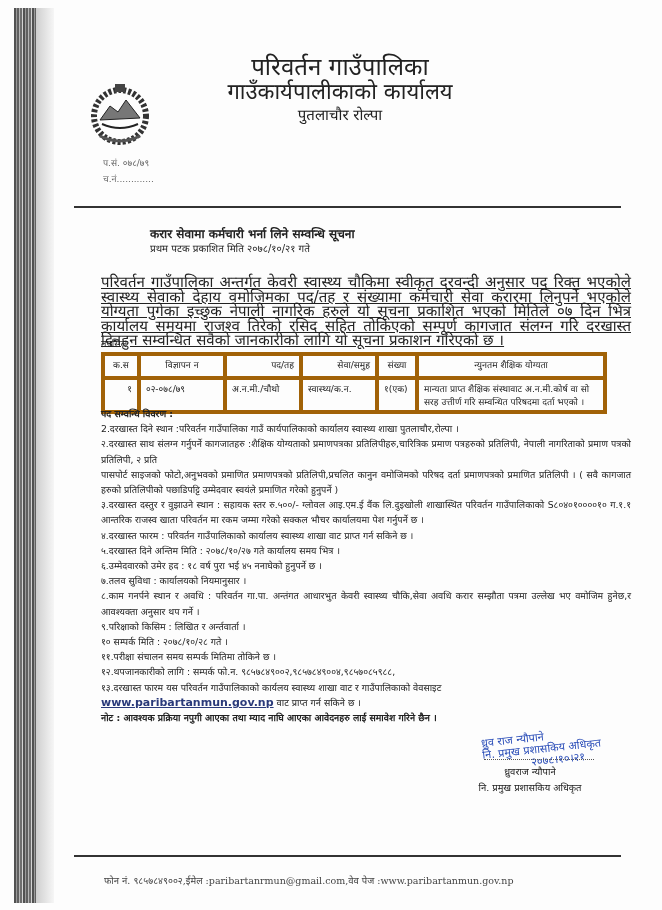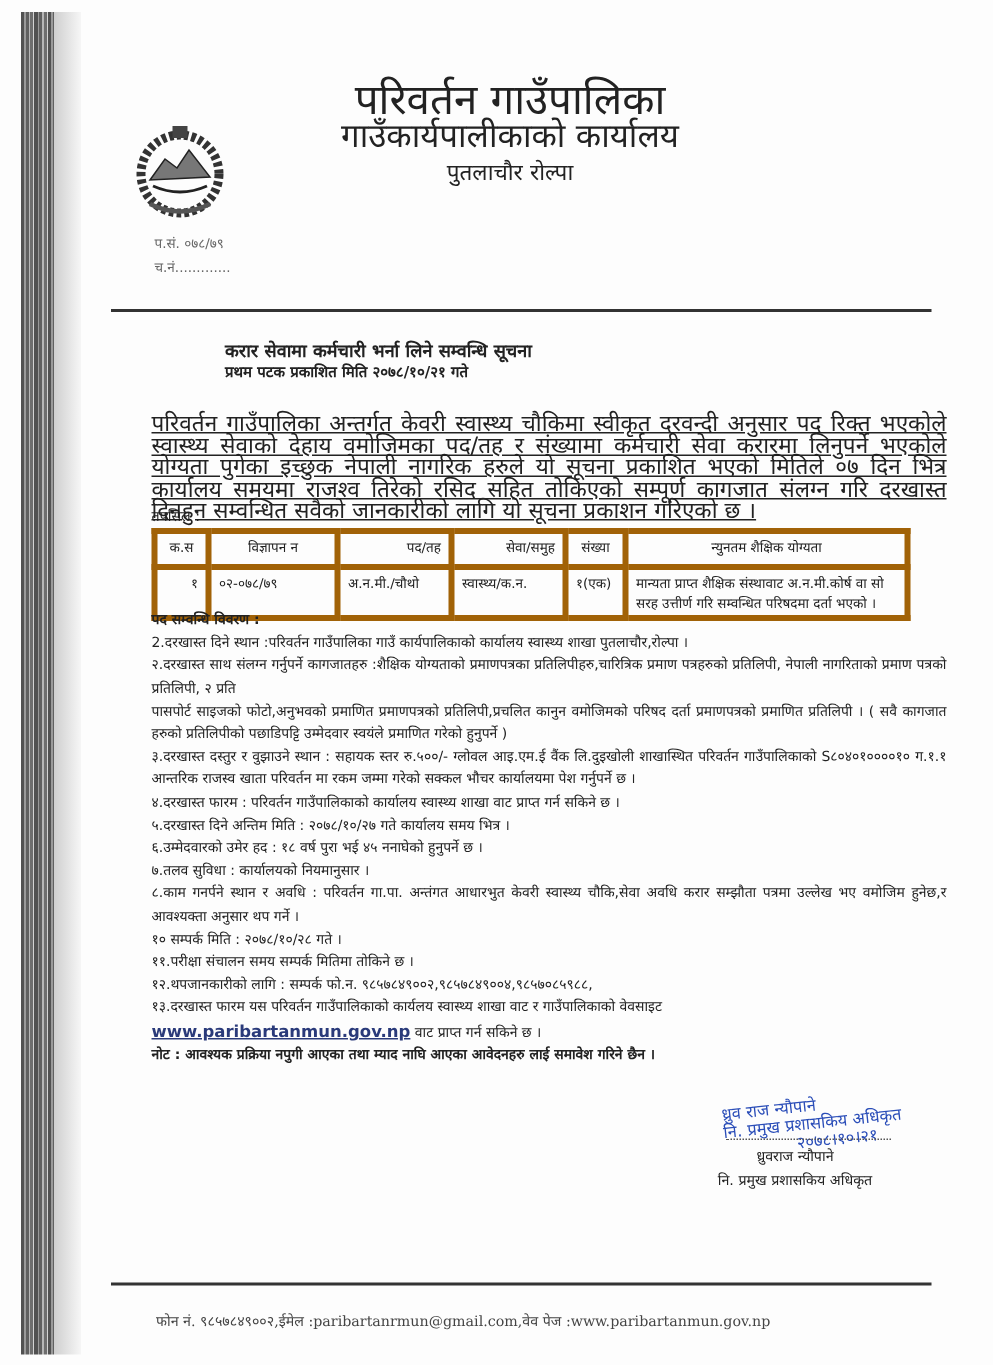--- a/index.html
+++ b/index.html
@@ -5,29 +5,29 @@
   html, body { margin:0; padding:0; }
   body { width:662px; height:910px; background:#fdfdfd; position:relative; overflow:hidden;
          font-family:"DejaVu Sans", sans-serif; color:#222; }
   .scan-edge { position:absolute; left:14px; top:8px; width:22px; height:895px;
     background: repeating-linear-gradient(90deg,#333 0 2px,#888 2px 3px,#444 3px 5px,#aaa 5px 6px,#555 6px 8px,#ccc 8px 9px);
     opacity:.85; }
   .scan-edge2 { position:absolute; left:36px; top:8px; width:18px; height:895px;
     background: linear-gradient(90deg,#bbb,#f3f3f3); opacity:.7; }
   .emblem { position:absolute; left:86px; top:80px; width:68px; height:68px; }
   .header { position:absolute; left:200px; top:55px; width:280px; text-align:center; }
-  .header .l1 { font-size:28px; line-height:24px; }
+  .header .l1 { font-size:24px; line-height:24px; }
   .header .l2 { font-size:22px; line-height:26px; }
   .header .l3 { font-size:15px; line-height:20px; }
   .header .l4 { font-size:15px; line-height:20px; }
   .ref { position:absolute; left:103px; top:155px; font-size:9px; color:#666; line-height:16px; }
   .rule-top { position:absolute; left:74px; top:206px; width:547px; height:2px; background:#333; }
   .title { position:absolute; left:150px; top:227px; width:385px; text-align:left; }
   .title .t1 { font-size:12px; font-weight:bold; line-height:15px; }
-  .title .t2 { font-size:10px; font-weight:bold; line-height:14px; }
+  .title .t2 { font-size:10px; font-weight:normal; line-height:14px; }
   .body { position:absolute; left:101px; top:275px; width:530px; font-size:15px; line-height:14.5px; text-align:justify;text-decoration:underline; }
   .tapsil { position:absolute; left:101px; top:337px; font-size:9.5px; }
   table.posts { position:absolute; left:101px; top:352px; width:506px; border-collapse:collapse; font-size:9px; }
   table.posts td, table.posts th { border:4px solid #a16207; padding:2px 5px; font-weight:normal; vertical-align:top; }
   table.posts th { height:16px; }
   table.posts td { height:26px; }
   .details { position:absolute; left:101px; top:406px; width:530px; font-size:9.3px; line-height:15.2px; text-align:justify; }
   .details .hd { font-weight:bold; }
   .details .lnk { color:#2a3a7a; text-decoration:underline; font-size:11px; font-weight:bold; }
   .details .note { font-weight:bold; }
@@ -97,20 +97,21 @@
   <div class="hd">पद सम्वन्धि विवरण :</div>
   <div>2.दरखास्त दिने स्थान :परिवर्तन गाउँपालिका गाउँ कार्यपालिकाको कार्यालय स्वास्थ्य शाखा पुतलाचौर,रोल्पा ।</div>
   <div>२.दरखास्त साथ संलग्न गर्नुपर्ने कागजातहरु :शैक्षिक योग्यताको प्रमाणपत्रका प्रतिलिपीहरु,चारित्रिक प्रमाण पत्रहरुको प्रतिलिपी, नेपाली नागरिताको प्रमाण पत्रको प्रतिलिपी, २ प्रति</div>
   <div>पासपोर्ट साइजको फोटो,अनुभवको प्रमाणित प्रमाणपत्रको प्रतिलिपी,प्रचलित कानुन वमोजिमको परिषद दर्ता प्रमाणपत्रको प्रमाणित प्रतिलिपी । ( सवै कागजात हरुको प्रतिलिपीको पछाडिपट्टि उम्मेदवार स्वयंले प्रमाणित गरेको हुनुपर्ने )</div>
   <div>३.दरखास्त दस्तुर र वुझाउने स्थान : सहायक स्तर रु.५००/- ग्लोवल आइ.एम.ई वैंक लि.दुइखोली शाखास्थित परिवर्तन गाउँपालिकाको S८०४०१००००१० ग.१.१ आन्तरिक राजस्व खाता परिवर्तन मा रकम जम्मा गरेको सक्कल भौचर कार्यालयमा पेश गर्नुपर्ने छ ।</div>
   <div>४.दरखास्त फारम : परिवर्तन गाउँपालिकाको कार्यालय स्वास्थ्य शाखा वाट प्राप्त गर्न सकिने छ ।</div>
   <div>५.दरखास्त दिने अन्तिम मिति : २०७८/१०/२७ गते कार्यालय समय भित्र ।</div>
   <div>६.उम्मेदवारको उमेर हद : १८ वर्ष पुरा भई ४५ ननाघेको हुनुपर्ने छ ।</div>
   <div>७.तलव सुविधा : कार्यालयको नियमानुसार ।</div>
   <div>८.काम गनर्पने स्थान र अवधि : परिवर्तन गा.पा. अन्तंगत आधारभुत केवरी स्वास्थ्य चौकि,सेवा अवधि करार सम्झौता पत्रमा उल्लेख भए वमोजिम हुनेछ,र आवश्यक्ता अनुसार थप गर्ने ।</div>
+  <div>९.परिक्षाको किसिम : लिखित र अर्न्तवार्ता ।</div>
   <div>१० सम्पर्क मिति : २०७८/१०/२८ गते ।</div>
   <div>११.परीक्षा संचालन समय सम्पर्क मितिमा तोकिने छ ।</div>
   <div>१२.थपजानकारीको लागि : सम्पर्क फो.न. ९८५७८४९००२,९८५७८४९००४,९८५७०८५९८८,</div>
   <div>१३.दरखास्त फारम यस परिवर्तन गाउँपालिकाको कार्यलय स्वास्थ्य शाखा वाट र गाउँपालिकाको वेवसाइट</div>
   <div><a class="lnk">www.paribartanmun.gov.np</a><span> वाट प्राप्त गर्न सकिने छ ।</span></div>
   <div class="note">नोट : आवश्यक प्रक्रिया नपुगी आएका तथा म्याद नाघि आएका आवेदनहरु लाई समावेश गरिने छैन ।</div>
 </div>
 
 <div class="sig-ink">
   <div>ध्रुव राज न्यौपाने</div>

